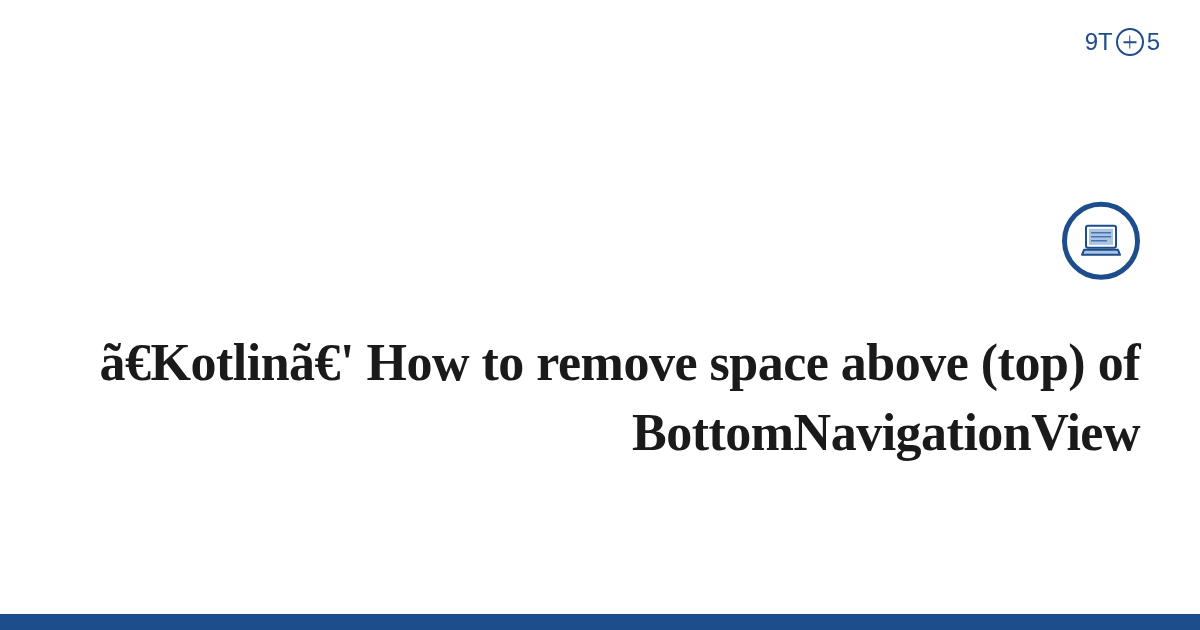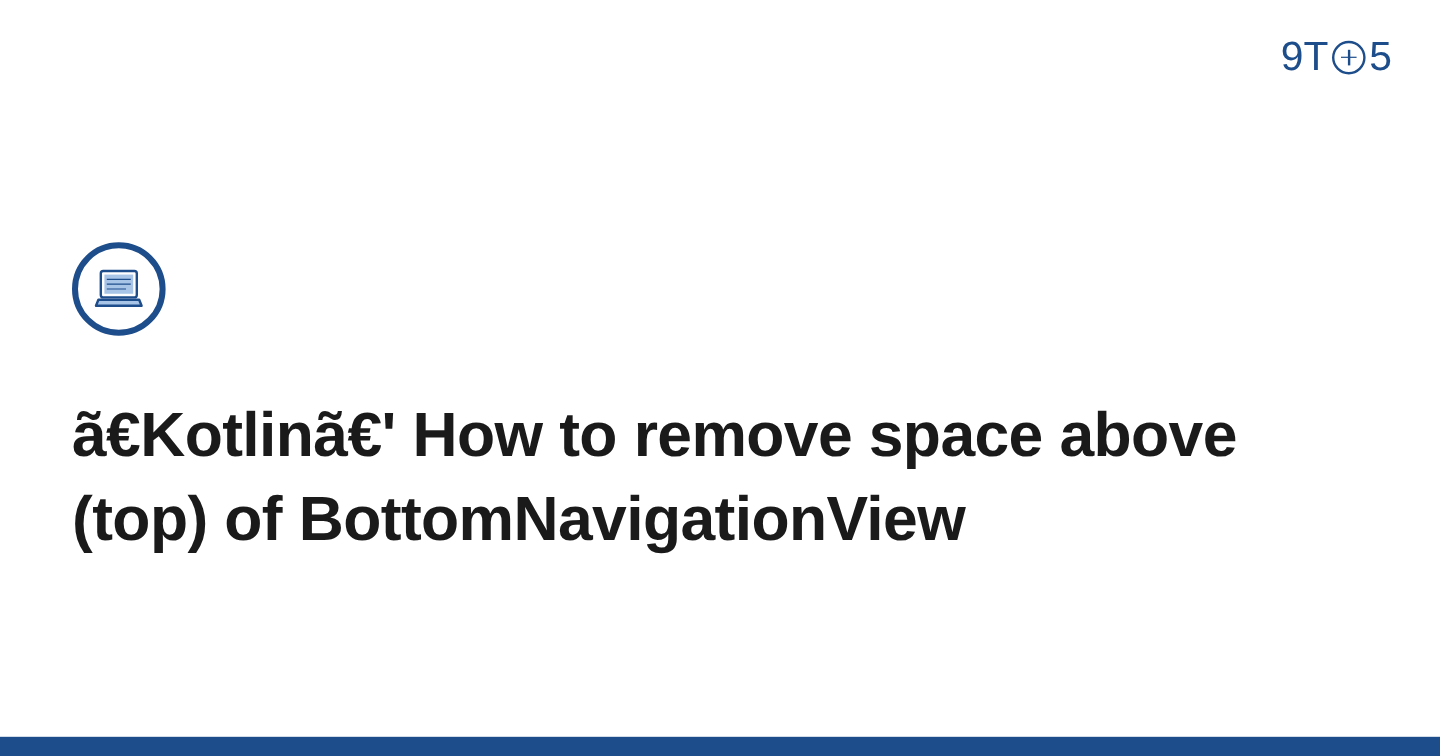--- a/index.html
+++ b/index.html
@@ -15,21 +15,21 @@
       position: relative;
       overflow: hidden;
     }
     .logo {
       position: absolute;
       top: 28px;
       right: 40px;
       display: flex;
       align-items: center;
       gap: 2px;
-      font-size: 34px;
+      font-size: 24px;
       font-weight: 400;
       color: #1e4d8b;
     }
     .logo-9t {
       color: #1e4d8b;
     }
     .logo-circle {
       display: inline-flex;
       align-items: center;
       justify-content: center;
@@ -66,24 +66,25 @@
     .logo-tutorial {
       color: #1e4d8b;
       font-weight: 300;
       margin-left: 1px;
     }
     .content {
       position: absolute;
       top: 50%;
       left: 50%;
       transform: translate(-50%, -50%);
-      text-align: left;
+      text-align: right;
       width: 100%;
       padding: 0 60px;
       margin-top: 20px;
+      font-family: Liberation Serif, serif;
     }
     .icon-wrapper {
       display: inline-flex;
       align-items: center;
       justify-content: center;
       width: 78px;
       height: 78px;
       border: 5px solid #1e4d8b;
       border-radius: 50%;
       margin-bottom: 48px;

